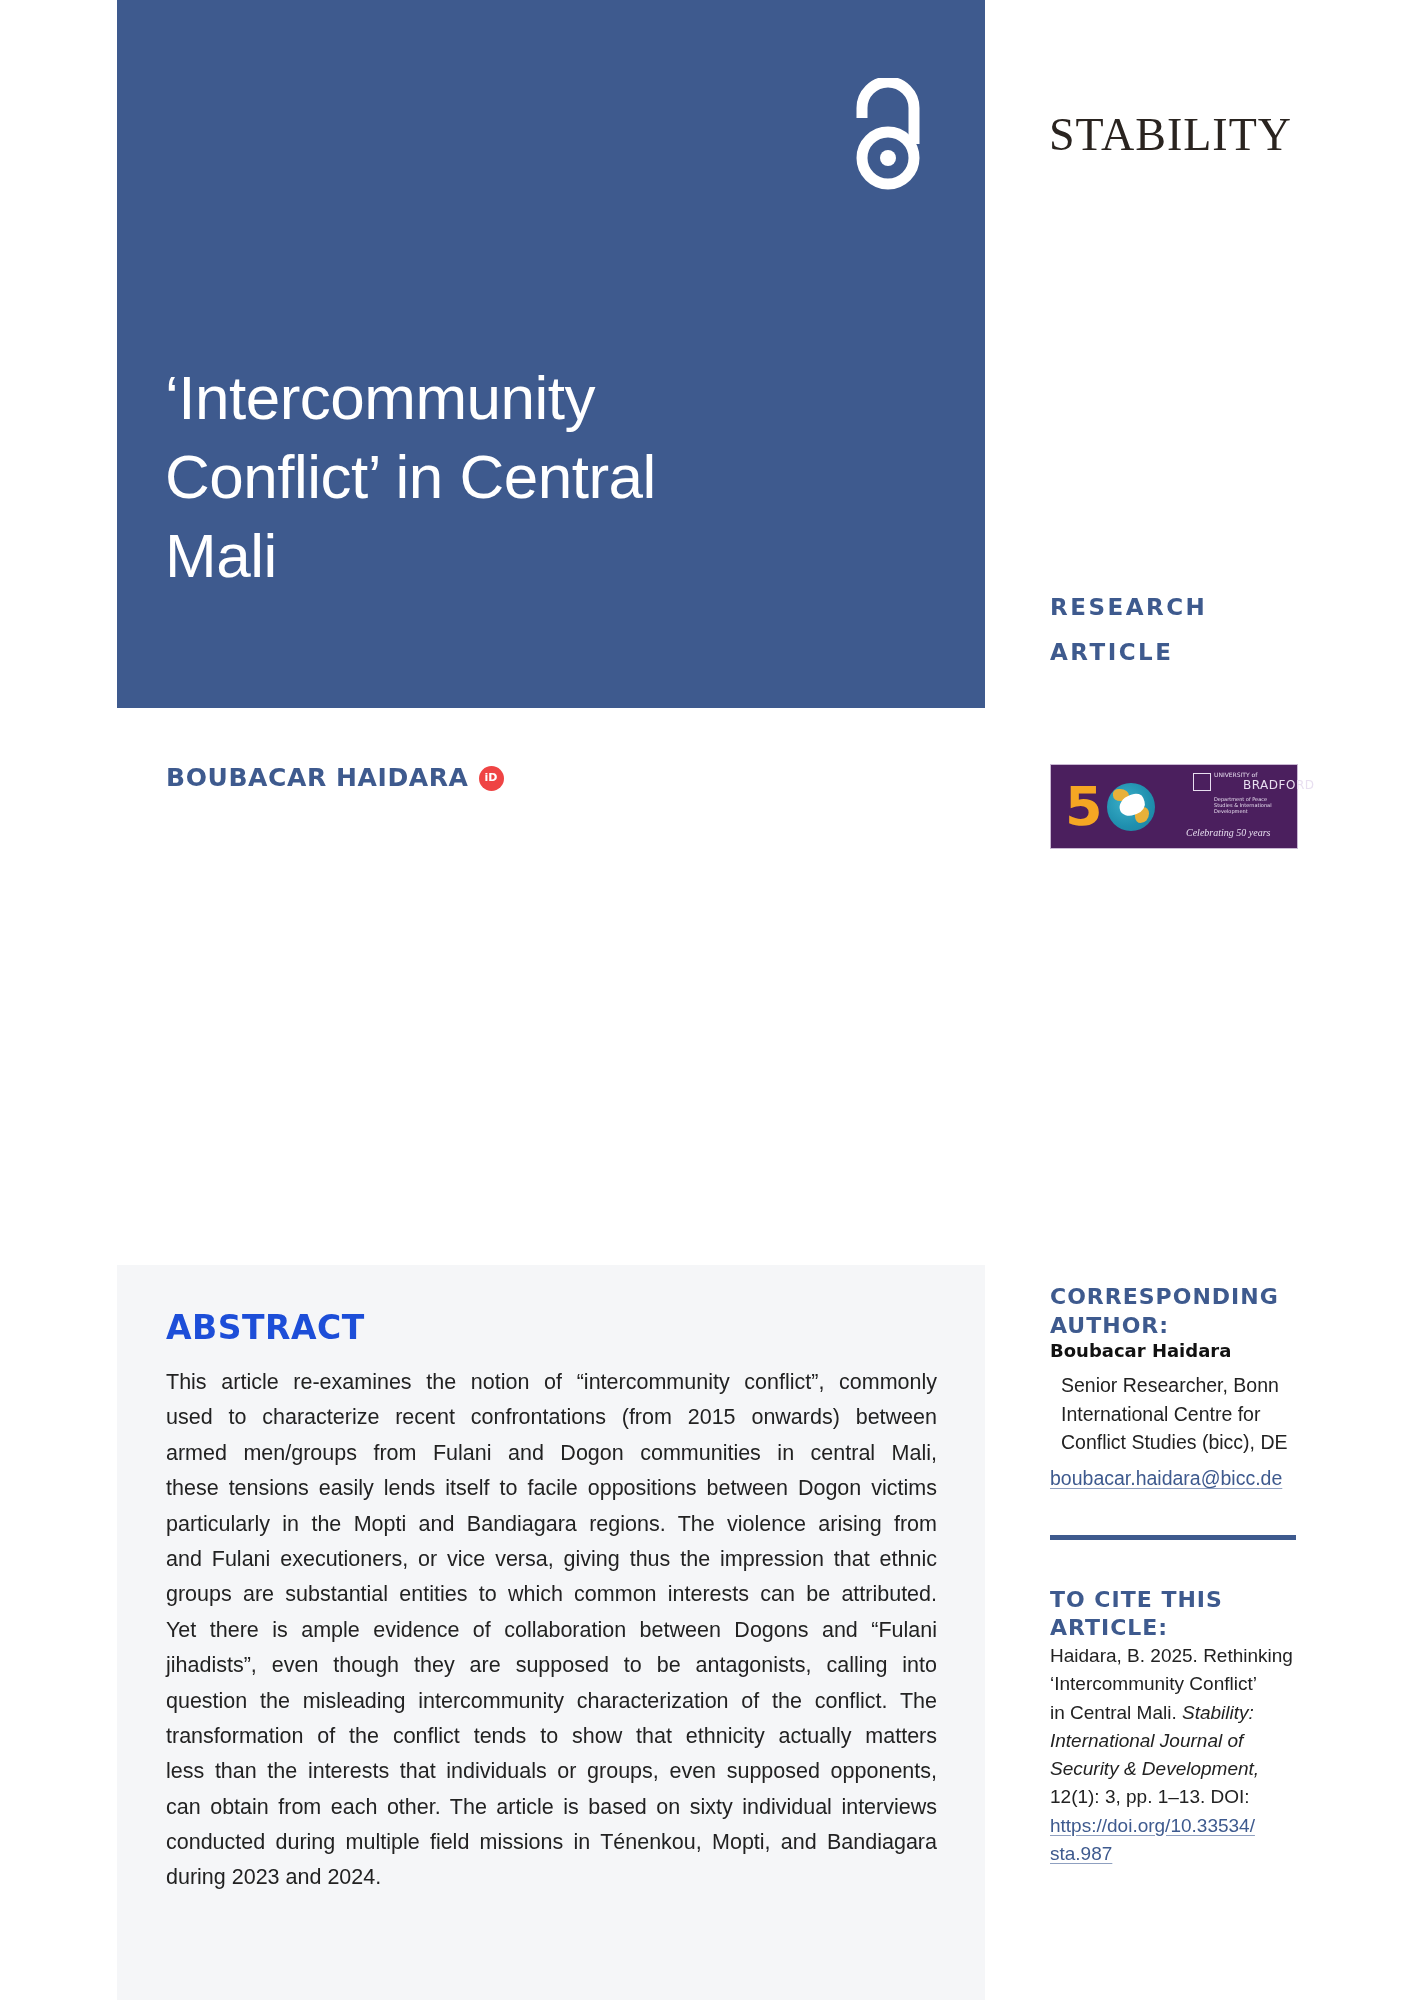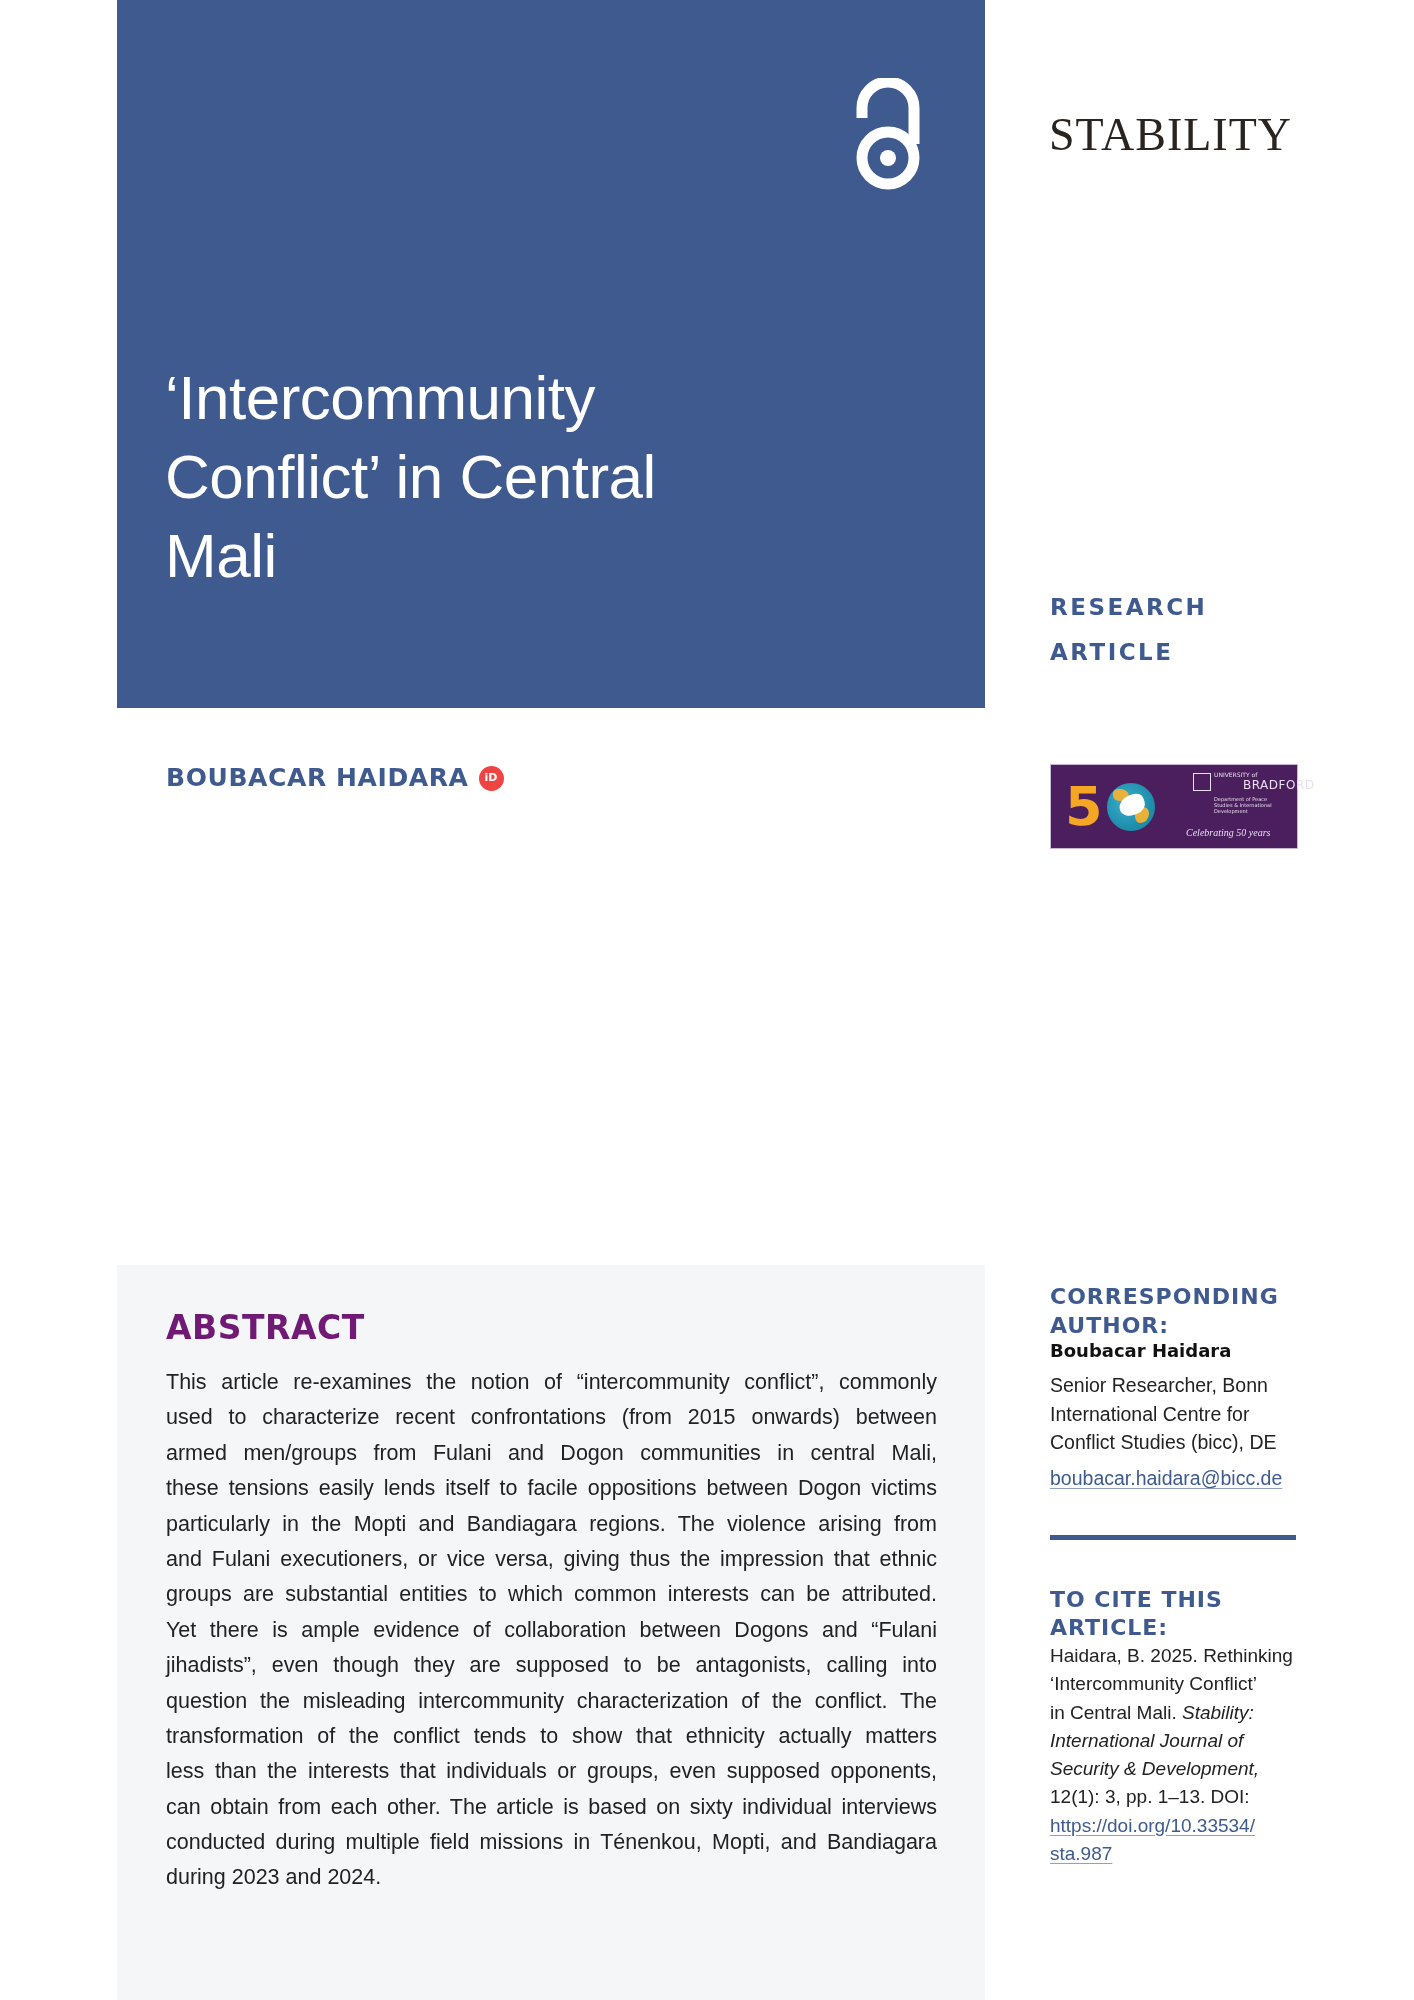--- a/index.html
+++ b/index.html
@@ -30,30 +30,30 @@
     #banner-globe .land2 { position: absolute; left: 28px; top: 24px; width: 14px; height: 16px; background: #e8b13a; border-radius: 50% 40% 60% 40%; }
     #banner-globe .dove { position: absolute; left: 12px; top: 12px; width: 26px; height: 20px; background: #ffffff; border-radius: 60% 40% 50% 50%; transform: rotate(-20deg); }
     #banner-crest { left: 142px; top: 8px; width: 18px; height: 18px; border: 1.5px solid #e8dff0; box-sizing: border-box; }
     #banner-uni { left: 163px; top: 6px; font-size: 6px; color: #e8dff0; line-height: 7px; font-family: "DejaVu Sans", sans-serif; }
     #banner-bradford { left: 163px; top: 13px; font-size: 12px; color: #e8dff0; line-height: 14px; font-family: "DejaVu Sans", sans-serif; letter-spacing: 0.5px; margin-left: 29px; }
     #banner-dept { left: 163px; top: 31px; width: 70px; font-size: 5px; color: #e8dff0; line-height: 6px; font-family: "DejaVu Sans", sans-serif; }
     #banner-celebrating { left: 135px; top: 62px; font-size: 10px; color: #e8dff0; font-style: italic; font-family: "Liberation Serif", serif; line-height: 12px; }
 
     
     #abstract-box { left: 117px; top: 1265px; width: 868px; height: 735px; background: #F5F6F8; }
-    #abstract-heading { left: 166px; top: 1308px; color: #701a75; font-weight: bold; font-size: 33px; letter-spacing: 0.5px; line-height: 40px; font-family: "DejaVu Sans", sans-serif; }
+    #abstract-heading { left: 166px; top: 1308px; color: #1d4ed8; font-weight: bold; font-size: 33px; letter-spacing: 0.5px; line-height: 40px; font-family: "DejaVu Sans", sans-serif; }
     #abstract-text { left: 166px; top: 1365px; width: 771px; color: #222222; font-family: "Liberation Sans", sans-serif; font-size: 21.5px; line-height: 35.4px; }
     #abstract-text .line { display: block; text-align: justify; text-align-last: justify; white-space: nowrap; height: 35.4px; }
     #abstract-text .line.last { text-align-last: left; }
 
     
     #corr { left: 1050px; top: 1282px; width: 250px; font-family: "DejaVu Sans", sans-serif; }
     .label-blue { color: #3E5A8E; font-weight: bold; font-size: 22px; letter-spacing: 1px; line-height: 29px; }
     .corr-name { color: #111; font-weight: bold; font-size: 18px; line-height: 26px; margin-top: -2px; }
-    .corr-affil { color: #222; font-family: "Liberation Sans", sans-serif; font-size: 19.5px; line-height: 28.7px; margin-top: 7px; }
+    .corr-affil { color: #222; font-family: "Liberation Sans", sans-serif; font-size: 19.5px; line-height: 28.7px; margin-top: 7px; margin-left: 11px; }
     .corr-email { color: #3E5A8E; font-family: "Liberation Sans", sans-serif; font-size: 19.5px; line-height: 28px; margin-top: 7px; text-decoration: underline; text-decoration-color: #8fa0c0; text-underline-offset: 3px; }
     #divider { left: 1050px; top: 1535px; width: 246px; height: 5px; background: #3E5A8E; }
 
     
     #cite { left: 1050px; top: 1586px; width: 250px; font-family: "Liberation Sans", sans-serif; }
     #cite .label-blue { font-family: "DejaVu Sans", sans-serif; line-height: 28px; }
     .cite-line { color: #222; font-size: 19px; line-height: 28.3px; white-space: nowrap; }
     .cite-line .it { font-style: italic; margin-top: 16px; }
     .cite-link { color: #3E5A8E; text-decoration: underline; text-decoration-color: #8fa0c0; text-underline-offset: 3px; }
   </style>

